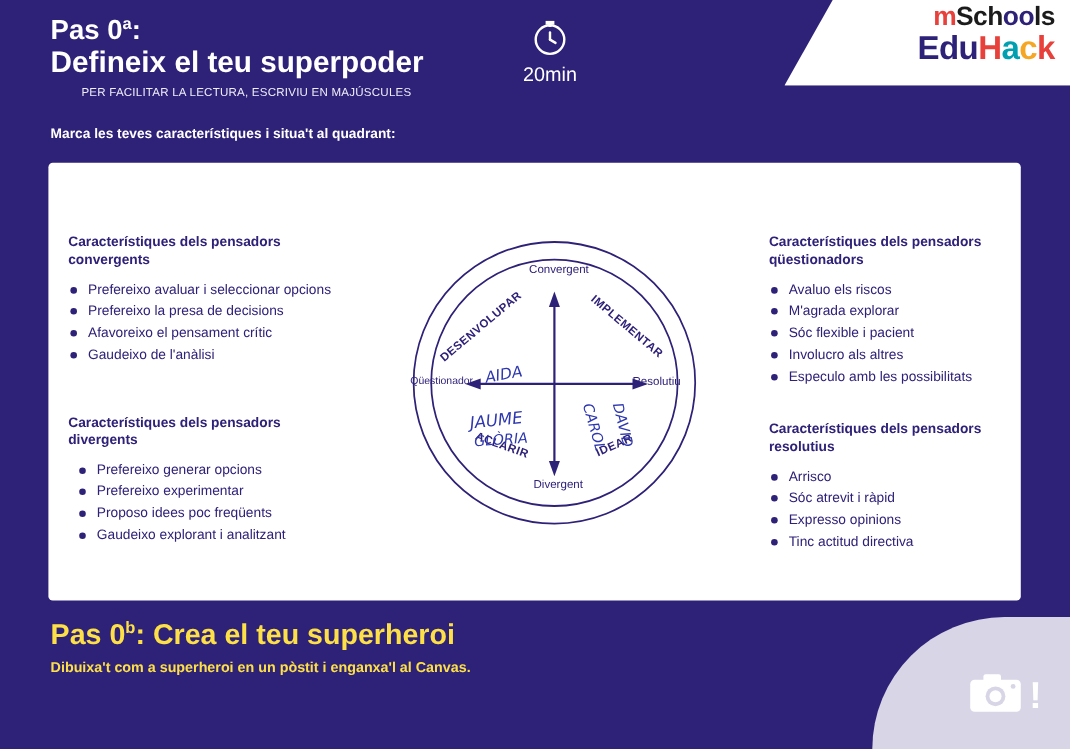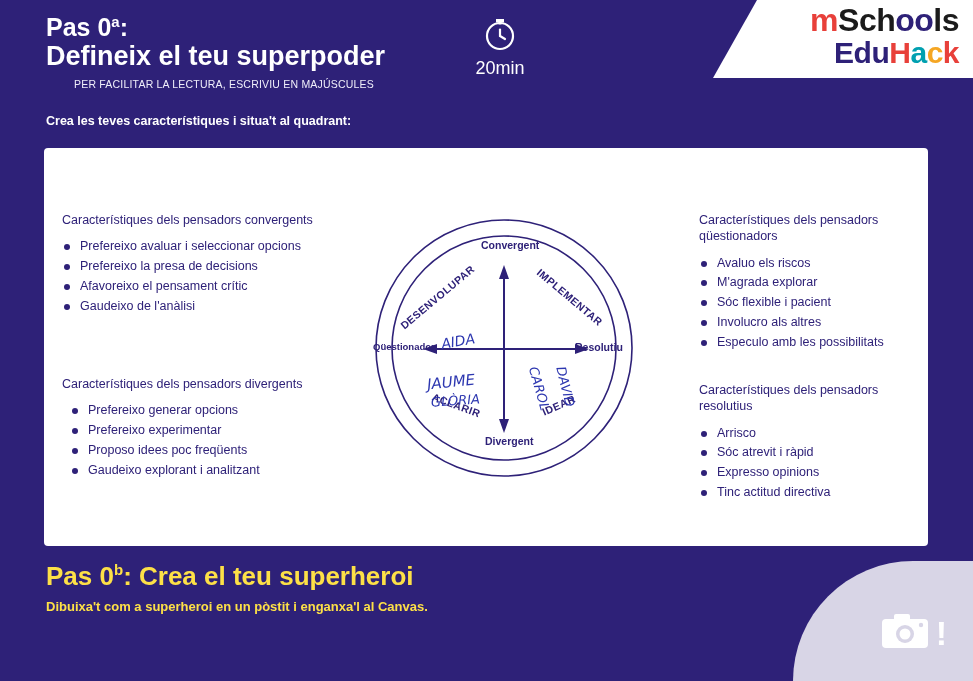--- a/index.html
+++ b/index.html
@@ -28,21 +28,21 @@
     clip-path: polygon(44px 0, 260px 0, 260px 78px, 0 78px);
   }
   .brand {
     position: absolute;
     top: 4px;
     right: 14px;
     text-align: right;
     line-height: 1;
   }
   .brand-top {
-    font-size: 32px;
+    font-size: 24px;
     font-weight: bold;
     color: #1b1b1b;
     letter-spacing: -0.5px;
   }
   .brand-top .m {
     color: #e8403a;
   }
   .brand-top .oo {
     color: #2e2178;
   }
@@ -123,21 +123,21 @@
 
   .col {
     position: absolute;
     color: #2e2178;
   }
   .col-left  { left: 18px; width: 255px; }
   .col-right { left: 655px; width: 230px; }
 
   .grp-title {
     font-size: 12.5px;
-    font-weight: normal;
+    font-weight: bold;
     line-height: 1.3;
     margin-bottom: 10px;
   }
   ul.bul {
     list-style: none;
     margin: 0;
     padding: 0;
   }
   ul.bul li {
     position: relative;
@@ -170,21 +170,21 @@
     left: 325px;
     top: 65px;
     width: 270px;
     height: 270px;
   }
   .diagram svg { display: block; }
   .dlabel {
     position: absolute;
     color: #2e2178;
     font-size: 10.5px;
-    font-weight: bold;
+    font-weight: normal;
     white-space: nowrap;
   }
   .lbl-convergent { left: 112px; top: 26px; }
   .lbl-divergent  { left: 116px; top: 222px; }
   .lbl-quest      { left: 4px;   top: 128px; font-size: 9.5px; }
   .lbl-resol      { left: 206px; top: 128px; }
   .rot-label {
     position: absolute;
     color: #2e2178;
     font-size: 10.5px;
@@ -280,21 +280,21 @@
         <circle cx="20" cy="22" r="13" fill="none" stroke="#ffffff" stroke-width="2.2"></circle>
         <rect x="16" y="5" width="8" height="3.4" fill="#ffffff"></rect>
         <rect x="18.6" y="7.5" width="2.8" height="3" fill="#ffffff"></rect>
         <line x1="20" y1="22" x2="20" y2="15.5" stroke="#ffffff" stroke-width="2.2" stroke-linecap="round"></line>
         <line x1="20" y1="22" x2="25" y2="25" stroke="#ffffff" stroke-width="2.2" stroke-linecap="round"></line>
       </svg>
     </span>
     <div class="timer-label">20min</div>
   </div>
 
-  <div class="instruction">Crea les teves característiques i situa't al quadrant:</div>
+  <div class="instruction">Marca les teves característiques i situa't al quadrant:</div>
 
   <div class="card">
 
     <div class="col col-left blk-cl-1">
       <div class="grp-title">Característiques dels pensadors convergents</div>
       <ul class="bul">
         <li>Prefereixo avaluar i seleccionar opcions</li>
         <li>Prefereixo la presa de decisions</li>
         <li>Afavoreixo el pensament crític</li>
         <li>Gaudeixo de l'anàlisi</li>

